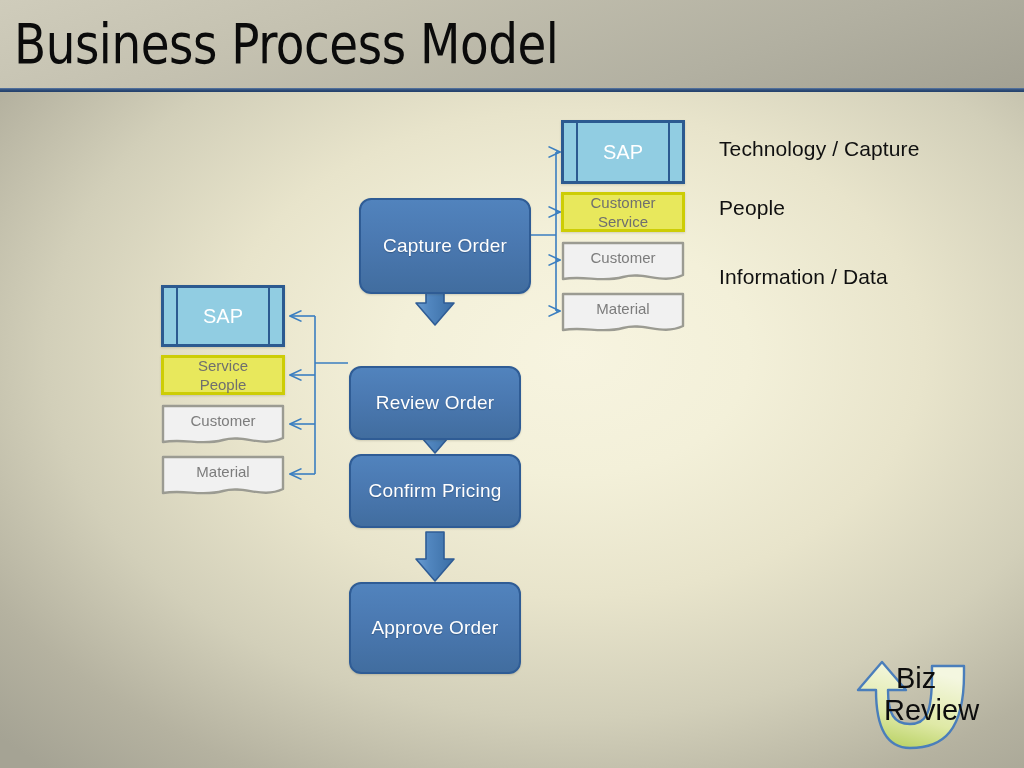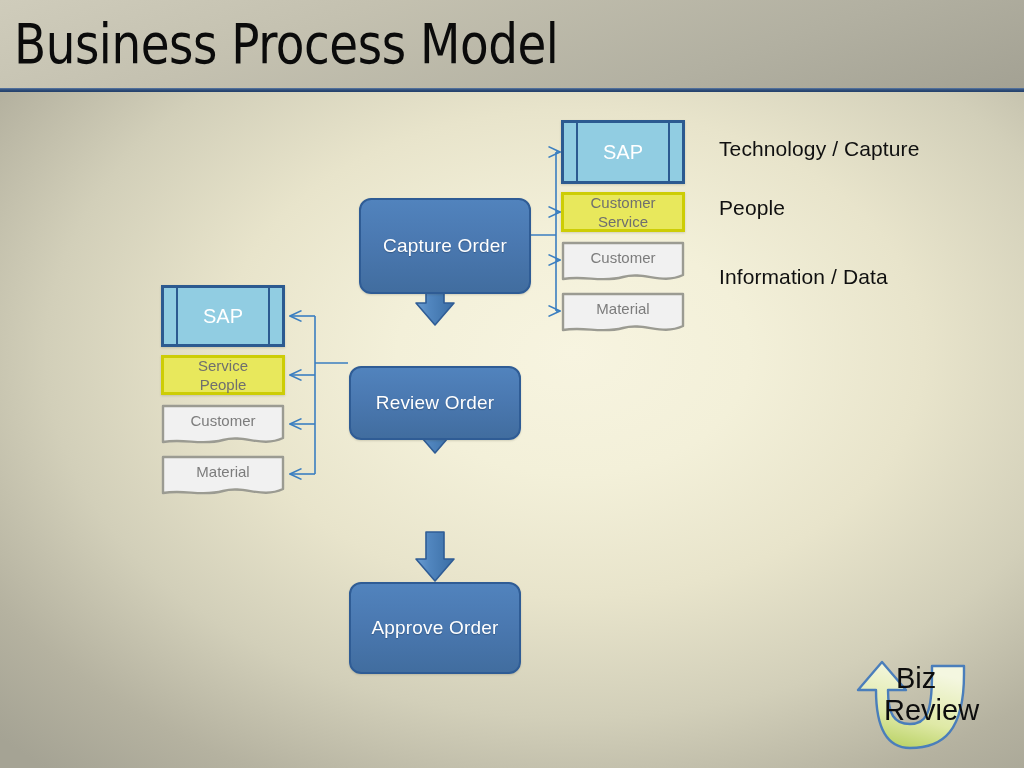--- a/index.html
+++ b/index.html
@@ -171,20 +171,23 @@
       <path d="M426,404 L444,404 L444,431 L454,431 L435,453 L416,431 L426,431 Z"></path>
       <path d="M426,532 L444,532 L444,559 L454,559 L435,581 L416,559 L426,559 Z"></path>
     </g>
   </svg>
 
   <div class="proc" style="left:359px; top:198px; width:172px; height:96px;">
     <span>Capture Order</span>
   </div>
   <div class="proc" style="left:349px; top:326px; width:172px; height:74px;margin-top:40px;">
     <span>Review Order</span>
+  </div>
+  <div class="proc" style="left:349px; top:454px; width:172px; height:74px;">
+    <span>Confirm Pricing</span>
   </div>
   <div class="proc" style="left:349px; top:582px; width:172px; height:92px;">
     <span>Approve Order</span>
   </div>
 
   <div class="sysbox" style="left:561px; top:120px; width:124px; height:64px;">
     <span>SAP</span>
   </div>
 
   <div class="peoplebox" style="left:561px; top:192px; width:124px; height:40px;">

